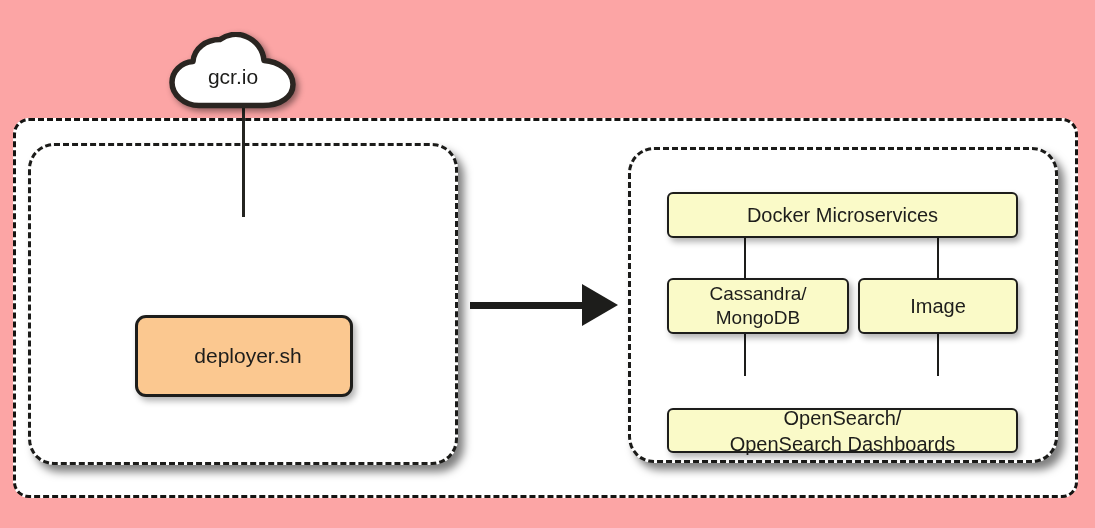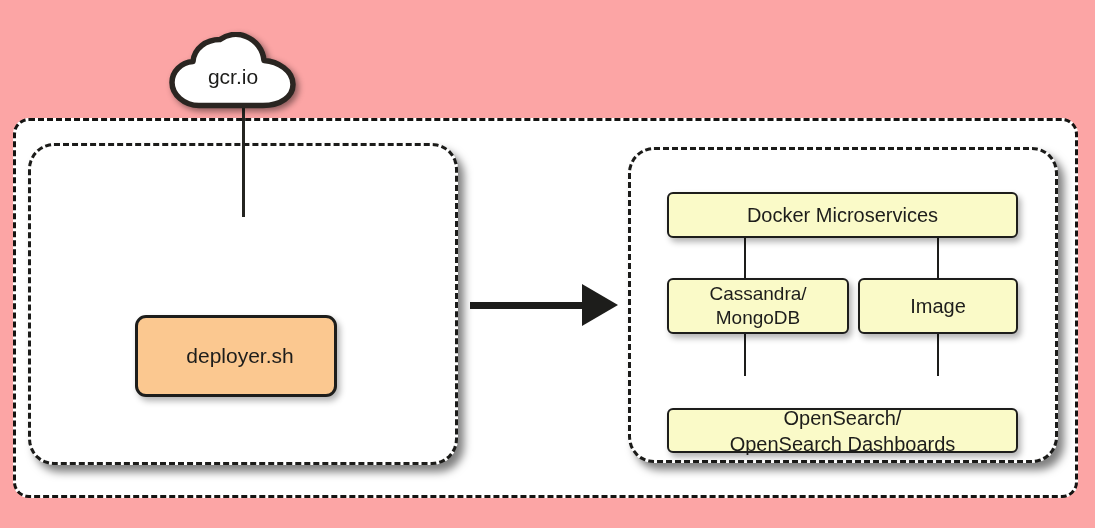--- a/index.html
+++ b/index.html
@@ -25,21 +25,21 @@
     text-align:center;white-space:pre-line;box-sizing:border-box;
     box-shadow:3px 4px 6px rgba(0,0,0,0.3);
   }
   .node.orange{
     background:#fbc890;border:3px solid #1d1d1b;border-radius:11px;font-size:21px;
   }
   .node.yellow{
     background:#fafac8;border:2px solid #1d1d1b;border-radius:6px;font-size:20px;line-height:26px;
   }
   .node.deployer-image{left:133px;top:217px;width:219px;height:81px;}
-  .node.deployer-sh{left:135px;top:315px;width:202px;height:82px;padding-left:8px;}
+  .node.deployer-sh{left:135px;top:315px;width:218px;height:82px;padding-left:8px;}
   .node.docker{left:667px;top:192px;width:351px;height:46px;}
   .node.cassandra{left:667px;top:278px;width:182px;height:56px;font-size:19px;line-height:24px;}
   .node.spark{left:858px;top:278px;width:160px;height:56px;}
   .node.opensearch{left:667px;top:375px;width:351px;height:45px;margin-top:33px;}
   
   .connector{position:absolute;width:2px;background:#1d1d1b;}
   .c1{left:744px;top:237px;height:42px;}
   .c2{left:937px;top:237px;height:42px;}
   .c3{left:744px;top:333px;height:43px;}
   .c4{left:937px;top:333px;height:43px;}

